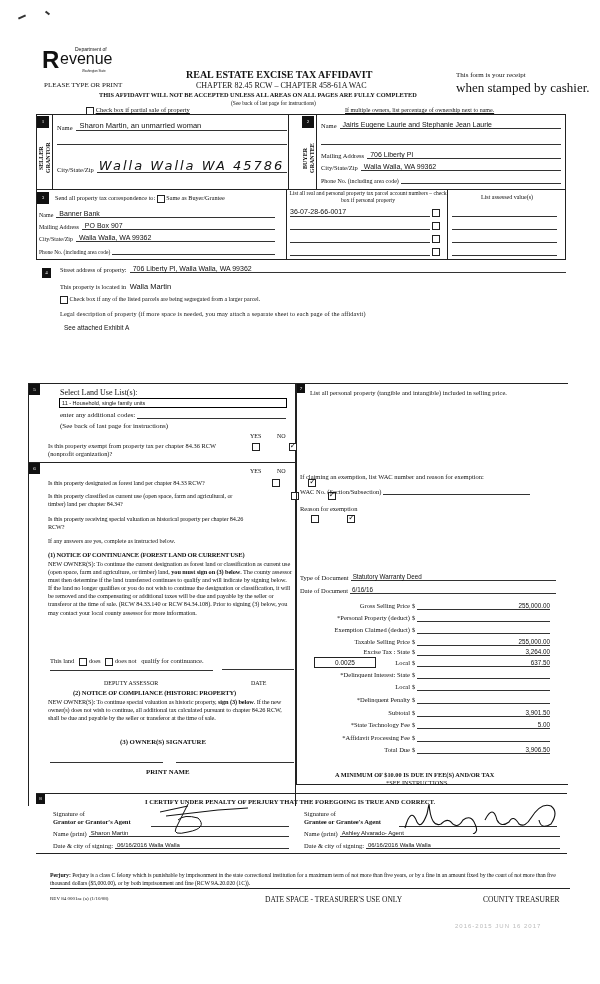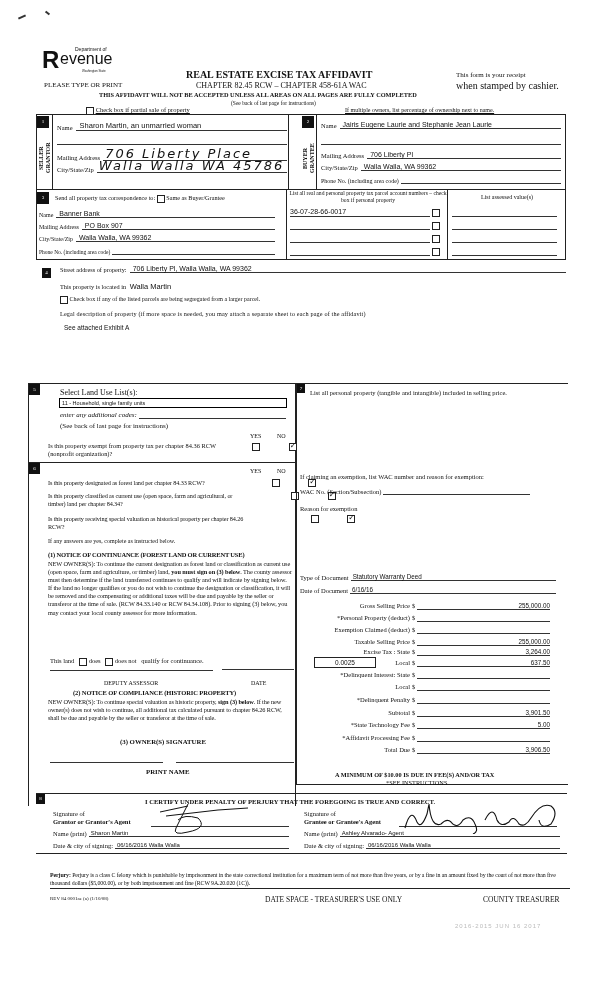--- a/index.html
+++ b/index.html
@@ -35,44 +35,40 @@
   <div class="abs sans" style="left:33px;top:0;font-size:5px;">Department of</div>
   <div class="abs sans" style="left:18px;top:5px;font-size:16px;line-height:16px;">evenue</div>
   <div class="abs sans" style="left:40px;top:23px;font-size:3px;">Washington State</div>
 </div>
 <div class="abs" style="left:44px;top:81px;font-size:7px;">PLEASE TYPE OR PRINT</div>
 <div class="abs b" style="left:186px;top:69px;font-size:10px;">REAL ESTATE EXCISE TAX AFFIDAVIT</div>
 <div class="abs" style="left:196px;top:81px;font-size:8px;">CHAPTER 82.45 RCW – CHAPTER 458-61A WAC</div>
 <div class="abs b" style="left:99px;top:91px;font-size:6.3px;">THIS AFFIDAVIT WILL NOT BE ACCEPTED UNLESS ALL AREAS ON ALL PAGES ARE FULLY COMPLETED</div>
 <div class="abs" style="left:231px;top:100px;font-size:5.5px;">(See back of last page for instructions)</div>
 <div class="abs" style="left:456px;top:71px;font-size:7px;">This form is your receipt</div>
-<div class="abs" style="left:456px;top:80px;font-size:10px;">when stamped by cashier.</div>
+<div class="abs" style="left:456px;top:80px;font-size:13px;">when stamped by cashier.</div>
 
 <div class="abs" style="left:86px;top:106px;font-size:6.5px;">
   <span class="cb"></span>
   <span style="text-decoration:underline;">Check box if partial sale of property</span>
 </div>
 <div class="abs" style="left:345px;top:107px;font-size:6px;text-decoration:underline;">If multiple owners, list percentage of ownership next to name.</div>
 
 
 <div class="abs" style="left:36px;top:114px;width:530px;height:146px;border:1px solid #222;"></div>
 
 
 <div class="abs num sectnum" style="left:37px;top:116px;">1</div>
 <div class="abs vlabel b" style="left:38px;top:138px;width:14px;height:40px;">SELLER GRANTOR</div>
 <div class="abs" style="left:52px;top:114px;width:237px;height:75px;border-left:1px solid #222;border-right:1px solid #222;">
   <div class="abs row" style="left:4px;top:7px;width:230px;">
     <span style="font-size:6.5px;">Name</span>
     <span class="line filled" style="flex:1;margin-left:3px;padding-left:4px;font-size:7.5px;">Sharon Martin, an unmarried woman</span>
   </div>
   <div class="abs line" style="left:4px;top:30px;width:230px;"></div>
-  <div class="abs row" style="left:4px;top:34px;width:230px;">
-    <span style="font-size:6.5px;">Mailing Address</span>
-    <span class="line hand" style="flex:1;margin-left:3px;padding-left:2px;line-height:12px;">706 Liberty Place</span>
-  </div>
   <div class="abs row" style="left:4px;top:46px;width:230px;">
     <span style="font-size:6.5px;">City/State/Zip</span>
     <span class="line hand" style="flex:1;margin-left:3px;padding-left:2px;line-height:12px;">Walla Walla WA 45786</span>
   </div>
 </div>
 
 
 <div class="abs num sectnum" style="left:302px;top:116px;">2</div>
 <div class="abs vlabel b" style="left:302px;top:138px;width:14px;height:40px;">BUYER GRANTEE</div>
 <div class="abs" style="left:316px;top:114px;width:250px;height:75px;border-left:1px solid #222;">
@@ -167,21 +163,21 @@
 <div class="abs sans" style="left:64px;top:324px;font-size:6.5px;">See attached Exhibit A</div>
 
 
 <div class="abs" style="left:28px;top:383px;width:268px;height:423px;border:1px solid #222;border-bottom:none;"></div>
 
 
 <div class="abs num" style="left:29px;top:384px;width:11px;height:11px;line-height:11px;">5</div>
 <div class="abs" style="left:60px;top:388px;font-size:8px;">Select Land Use List(s):</div>
 <div class="abs box sans" style="left:59px;top:398px;width:228px;height:10px;font-size:5.5px;padding-left:2px;line-height:8px;border:1px solid #000;">11 - Household, single family units</div>
 <div class="abs row" style="left:60px;top:411px;width:226px;">
-  <span style="font-size:7px;font-style:italic;">enter any additional codes:</span>
+  <span style="font-size:7px;">enter any additional codes:</span>
   <span class="line" style="flex:1;margin-left:2px;height:8px;"></span>
 </div>
 <div class="abs" style="left:60px;top:422px;font-size:7px;">(See back of last page for instructions)</div>
 <div class="abs" style="left:250px;top:433px;font-size:6px;">YES</div>
 <div class="abs" style="left:277px;top:433px;font-size:6px;">NO</div>
 <div class="abs" style="left:48px;top:442px;width:185px;font-size:6.4px;line-height:8px;">Is this property exempt from property tax per chapter 84.36 RCW (nonprofit organization)?</div>
 <span class="abs cb" style="left:252px;top:443px;"></span>
 <span class="abs cb checked" style="left:279px;top:443px;"></span>
 
 

